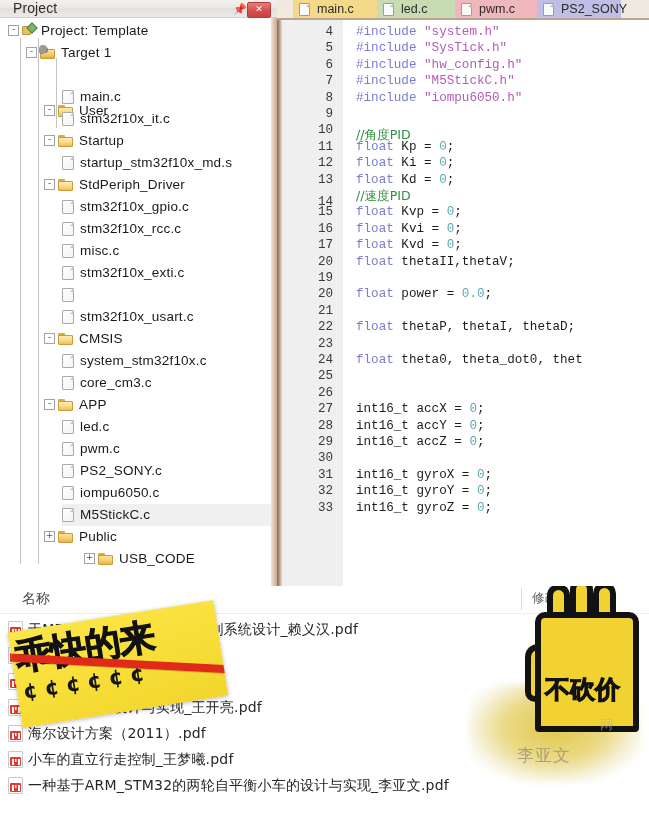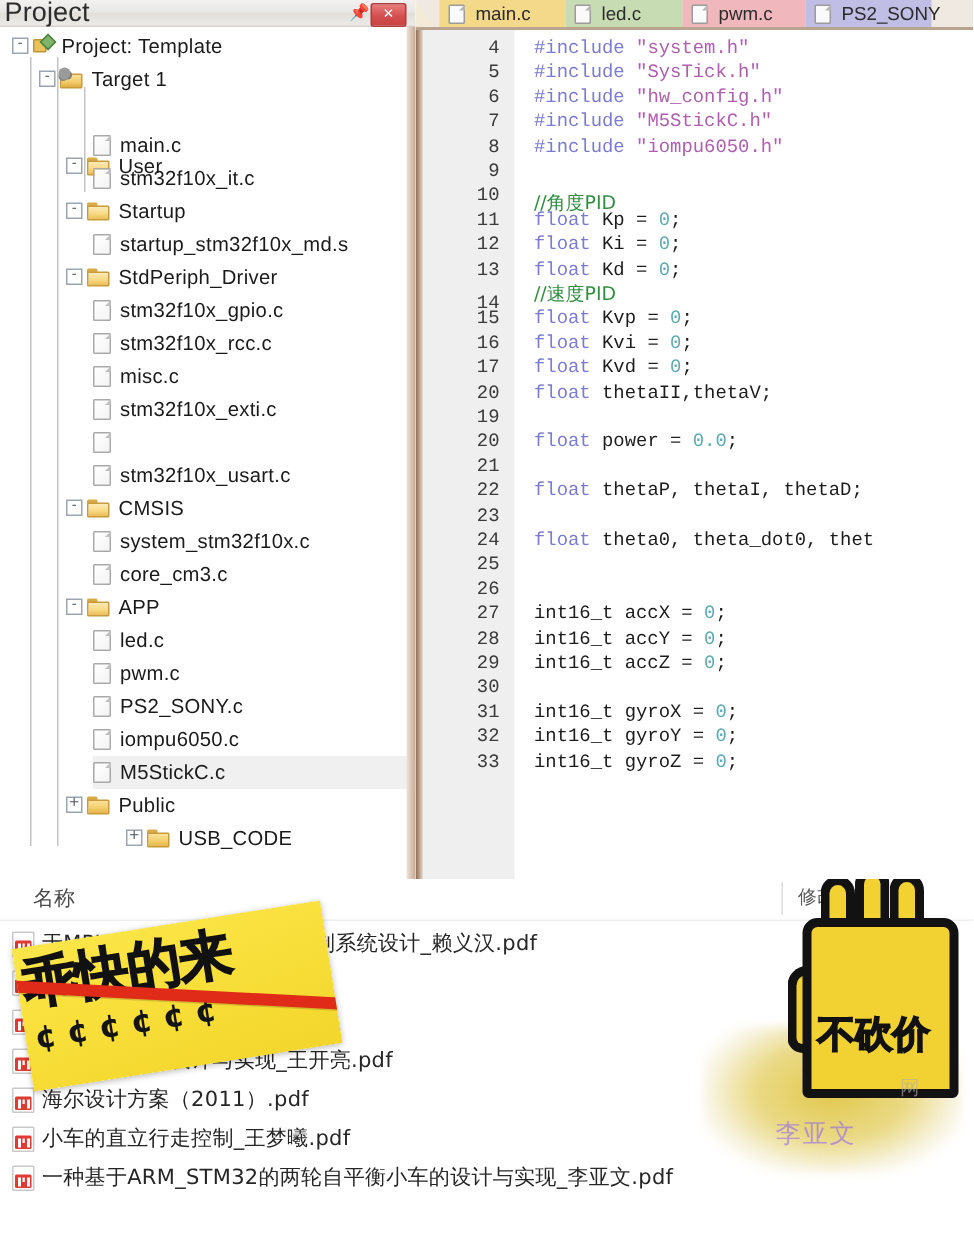--- a/index.html
+++ b/index.html
@@ -14,21 +14,21 @@
   #ide{position:absolute;left:0;top:0;width:649px;height:586px;overflow:hidden;background:#fff;}
 
   
   #project-panel{position:absolute;left:0;top:0;width:277px;height:586px;background:#fdfdfd;overflow:hidden;}
   #project-title{
     position:absolute;left:0;top:0;width:277px;height:17px;
     background:linear-gradient(180deg,#f2f1f0 0%,#e9e7e4 48%,#e2dfdb 52%,#eceae7 100%);
     border-bottom:1px solid #d2cec9;
   }
   #project-title .ttl{
-    position:absolute;left:3px;top:0px;font-size:18px;color:#2c2c2c;
+    position:absolute;left:13px;top:0px;font-size:14px;color:#2c2c2c;
     letter-spacing:.1px;line-height:17px;font-weight:400;
   }
   #pin-icon{position:absolute;right:33px;top:3px;width:11px;height:12px;color:#3a3a48;font-size:11px;line-height:12px;text-align:center;}
   #close-btn{
     position:absolute;right:6px;top:2px;width:22px;height:14px;border-radius:2px;
     background:linear-gradient(180deg,#e87c7c 0%,#d34f4f 55%,#c94343 100%);
     border:1px solid #b03b3b;color:#fff;font-size:9px;line-height:12px;text-align:center;
   }
 
   #tree{position:absolute;left:0;top:18px;width:277px;height:568px;background:#fff;overflow:hidden;
@@ -165,21 +165,21 @@
   #f1{left:30px;top:-28px;height:46px;}
   #f2{left:53px;top:-34px;height:52px;}
   #f3{left:76px;top:-30px;height:48px;}
   #thumb{position:absolute;left:8px;top:32px;width:24px;height:58px;background:#f2d232;border:6px solid #121212;box-sizing:border-box;border-radius:13px 0 0 10px;border-right:none;}
   #hand-txt{
     position:absolute;left:28px;top:64px;width:110px;
     font-family:"DejaVu Sans",sans-serif;font-weight:700;font-size:25px;color:#1a1a1a;
     letter-spacing:0px;line-height:28px;-webkit-text-stroke:1px #111;
   }
   #wm-bottom{
-    position:absolute;left:517px;top:158px;font-size:17px;color:#8b5cf6;opacity:.55;
+    position:absolute;left:517px;top:158px;font-size:17px;color:#737373;opacity:.55;
     font-family:"DejaVu Sans",sans-serif;letter-spacing:1px;
   }
   #wm-bottom2{
     position:absolute;left:600px;top:130px;font-size:13px;color:#b0b0b0;opacity:.6;
     font-family:"DejaVu Sans",sans-serif;
   }
 </style>
 </head>
 <body>
 

